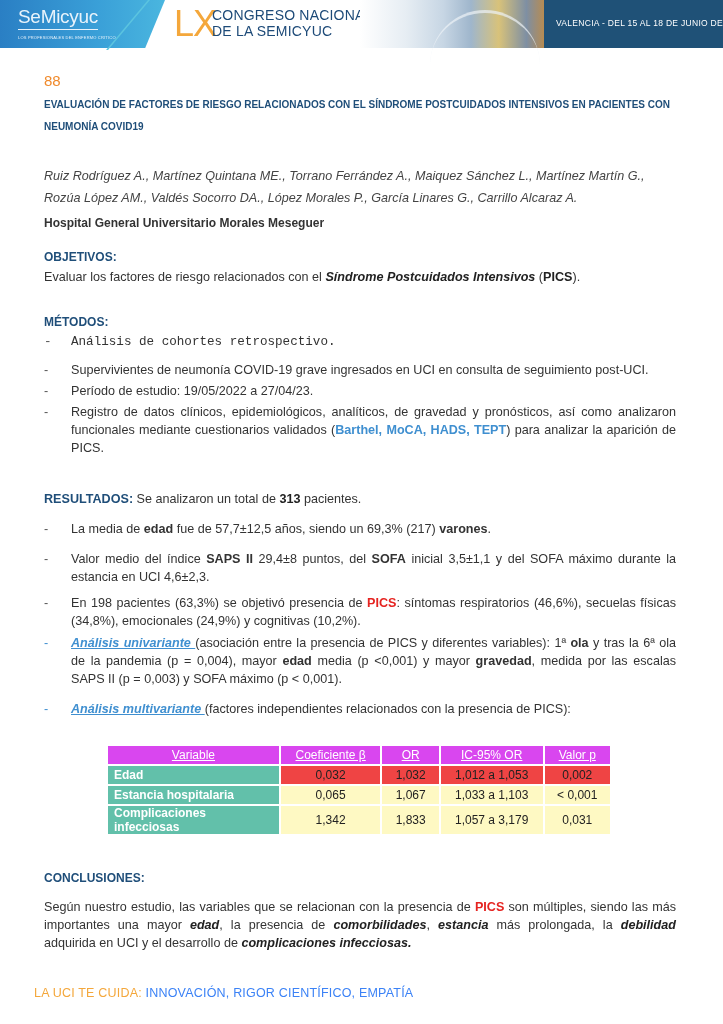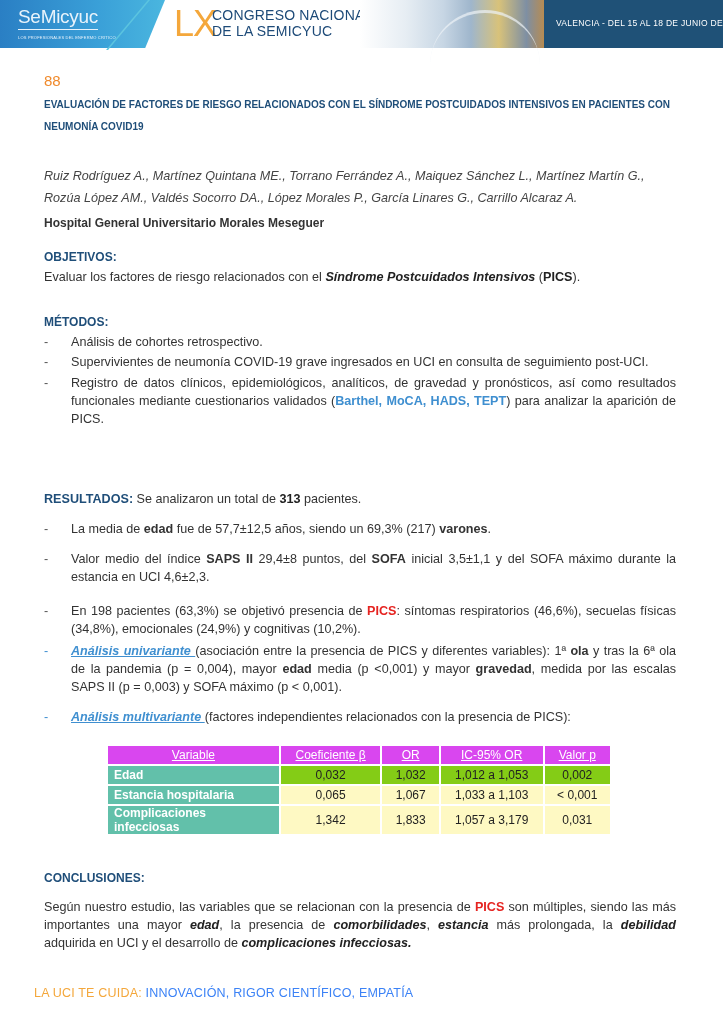--- a/index.html
+++ b/index.html
@@ -35,21 +35,21 @@
   ul.dash { position: absolute; left: 44px; width: 632px; margin: 0; padding: 0; list-style: none; }
   ul.dash li { position: relative; padding-left: 27px; font-size: 12.6px; line-height: 18px; color: #333; text-align: justify; }
   ul.dash li::before { content: "-"; position: absolute; left: 0; top: 0; color: #555; }
   ul.dash li.blue::before { color: #3f8fd0; }
 
   
   table.mv { position: absolute; left: 106px; top: 744px; width: 506px; border-collapse: separate; border-spacing: 2px; font-size: 12px; }
   table.mv th { background: #d946ef; color: #ffffff; font-weight: normal; text-decoration: underline; height: 18px; padding: 0 4px; text-align: center; }
   table.mv td { height: 18px; padding: 0 6px; text-align: center; color: #222; }
   table.mv td.var { background: #62c0aa; color: #ffffff; font-weight: bold; text-align: left; padding-left: 6px; }
-  table.mv tr.odd td:not(.var) { background: #84cc16; }
+  table.mv tr.odd td:not(.var) { background: #ef4444; }
   table.mv tr.even td:not(.var) { background: #fef9c3; }
 
   .footer { position: absolute; left: 34px; top: 986px; font-size: 12.5px; letter-spacing: 0.2px; white-space: nowrap; }
   .footer .orange { color: #f4a73b; }
   .footer .navy { color: #3b82f6; }
 </style>
 </head>
 <body>
 
 <div class="banner">
@@ -76,30 +76,31 @@
   <div>Ruiz Rodríguez A., Martínez Quintana ME., Torrano Ferrández A., Maiquez Sánchez L., Martínez Martín G.,</div>
   <div>Rozúa López AM., Valdés Socorro DA., López Morales P., García Linares G., Carrillo Alcaraz A.</div>
 </div>
 <div class="hospital">Hospital General Universitario Morales Meseguer</div>
 
 <div class="section-head" style="top:250px;">OBJETIVOS:</div>
 <div class="para" style="top:268px;"><span>Evaluar los factores de riesgo relacionados con el </span><b><i>Síndrome Postcuidados Intensivos</i></b><span> (</span><b>PICS</b><span>).</span></div>
 
 <div class="section-head" style="top:315px;">MÉTODOS:</div>
 <ul class="dash" style="top:333px;">
-  <li style="margin-bottom:2px;">Análisis de cohortes retrospectivo.</li>
+  <li style="margin-bottom:10px;font-family:Liberation Mono, monospace;">Análisis de cohortes retrospectivo.</li>
   <li style="margin-bottom:3px;">Supervivientes de neumonía COVID-19 grave ingresados en UCI en consulta de seguimiento post-UCI.</li>
-  <li><span>Registro de datos clínicos, epidemiológicos, analíticos, de gravedad y pronósticos, así como resultados funcionales mediante cuestionarios validados (</span><span class="blue-b">Barthel, MoCA, HADS, TEPT</span><span>) para analizar la aparición de PICS.</span></li>
+  <li style="margin-bottom:3px;">Período de estudio: 19/05/2022 a 27/04/23.</li>
+  <li><span>Registro de datos clínicos, epidemiológicos, analíticos, de gravedad y pronósticos, así como analizaron funcionales mediante cuestionarios validados (</span><span class="blue-b">Barthel, MoCA, HADS, TEPT</span><span>) para analizar la aparición de PICS.</span></li>
 </ul>
 
 <div class="para" style="top:490px;"><b style="color:#1f4e79;">RESULTADOS:</b><span> Se analizaron un total de </span><b>313</b><span> pacientes.</span></div>
 
 <ul class="dash" style="top:520px;">
   <li style="margin-bottom:12px;"><span>La media de </span><b>edad</b><span> fue de 57,7±12,5 años, siendo un 69,3% (217) </span><b>varones</b><span>.</span></li>
-  <li style="margin-bottom:16px;"><span>Valor medio del índice </span><b>SAPS II</b><span> 29,4±8 puntos, del </span><b>SOFA</b><span> inicial 3,5±1,1 y del SOFA máximo durante la estancia en UCI 4,6±2,3.</span></li>
+  <li style="margin-bottom:8px;"><span>Valor medio del índice </span><b>SAPS II</b><span> 29,4±8 puntos, del </span><b>SOFA</b><span> inicial 3,5±1,1 y del SOFA máximo durante la estancia en UCI 4,6±2,3.</span></li>
   <li style="margin-bottom:4px;"><span>En 198 pacientes (63,3%) se objetivó presencia de </span><span class="pics">PICS</span><span>: síntomas respiratorios (46,6%), secuelas físicas (34,8%), emocionales (24,9%) y cognitivas (10,2%).</span></li>
   <li class="blue" style="margin-bottom:12px;"><a class="link">Análisis univariante </a><span>(asociación entre la presencia de PICS y diferentes variables): 1ª </span><b>ola</b><span> y tras la 6ª ola de la pandemia (p = 0,004), mayor </span><b>edad</b><span> media (p &lt;0,001) y mayor </span><b>gravedad</b><span>, medida por las escalas SAPS II (p = 0,003) y SOFA máximo (p &lt; 0,001).</span></li>
   <li class="blue"><a class="link">Análisis multivariante </a><span>(factores independientes relacionados con la presencia de PICS):</span></li>
 </ul>
 
 <table class="mv">
   <thead>
     <tr>
       <th style="width:170px;">Variable</th>
       <th style="width:95px;">Coeficiente β</th>

